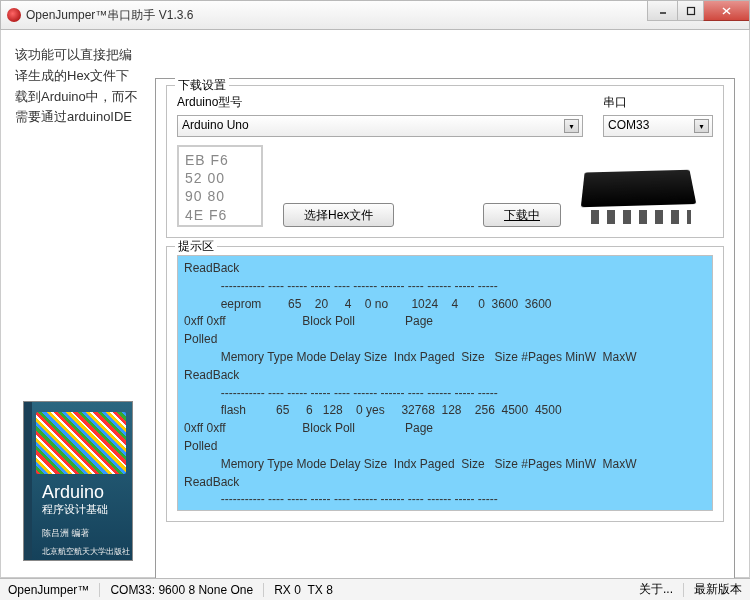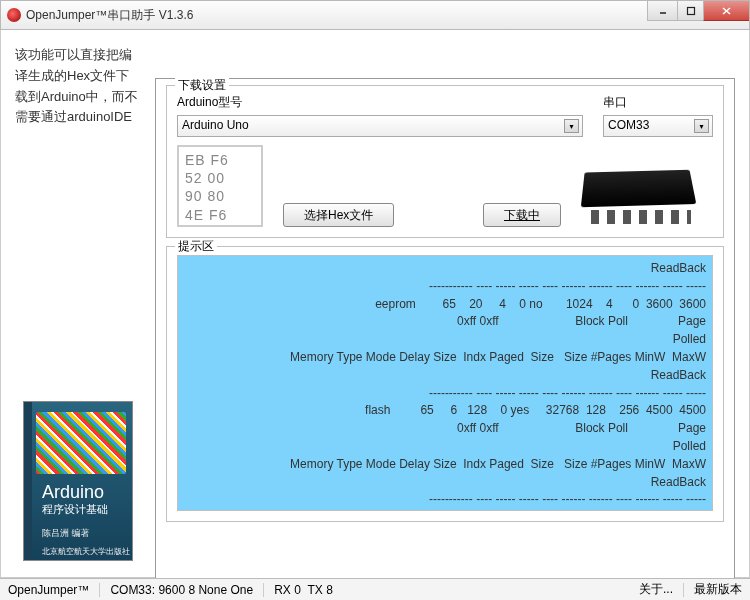--- a/index.html
+++ b/index.html
@@ -46,21 +46,21 @@
 .combo .arrow { position:absolute; right:3px; top:3px; width:15px; height:14px; background:linear-gradient(#f0f0f0,#d8d8d8); border:1px solid #999; display:flex; align-items:center; justify-content:center; font-size:8px;}
 
 .midrow { display:flex; align-items:flex-end; justify-content: space-between; margin-top: 8px; gap: 10px;}
 .hexbox { width: 86px; height: 82px; border: 2px solid #ccc; padding: 4px 6px; font-family: monospace; font-size: 14px; color:#888; line-height:1.3; letter-spacing:1px;}
 .btn { height: 24px; padding: 0 20px; font-size: 12px; border: 1px solid #888; background: linear-gradient(#fdfdfd,#e1e1e1); border-radius: 3px; display:inline-flex; align-items:center; }
 
 .chip { width: 140px; height: 80px; position:relative; }
 .chip .body { position:absolute; top:18px; left:10px; width:110px; height:45px; background:linear-gradient(180deg,#222,#000); transform: perspective(300px) rotateX(40deg) rotateZ(-2deg); border-radius:3px;}
 .chip .pins { position:absolute; bottom:3px; left:18px; width:100px; height:14px; background: repeating-linear-gradient(90deg, #555 0 8px, transparent 8px 16px); }
 
-.outputfs { height: 276px; text-align: right; }
+.outputfs { height: 276px; }
 .output { width:100%; height:100%; border:1px solid #c0c0c0; background:#7dd3fc; font-family: "Courier New", monospace; font-size:12px; color:#333; padding:4px 6px; overflow-y: scroll; white-space: pre; line-height:1.4;}
 .output::-webkit-scrollbar { width: 17px; }
 .output::-webkit-scrollbar-track { background:#f0f0f0; border-left:1px solid #ddd;}
 .output::-webkit-scrollbar-thumb { background:linear-gradient(#e0e0e0,#c0c0c0); border:1px solid #aaa;}
 
 
 .statusbar { position:absolute; left:0; right:0; bottom:0; height:22px; border-top:1px solid #bbb; background:#f4f4f4; font-size:12px; display:flex; align-items:center; padding: 0 8px; }
 .statusbar .sp { flex:1; }
 .statusbar .sep { width:1px; height:14px; background:#ccc; margin:0 10px; }
 .statusbar span { white-space:nowrap; }

